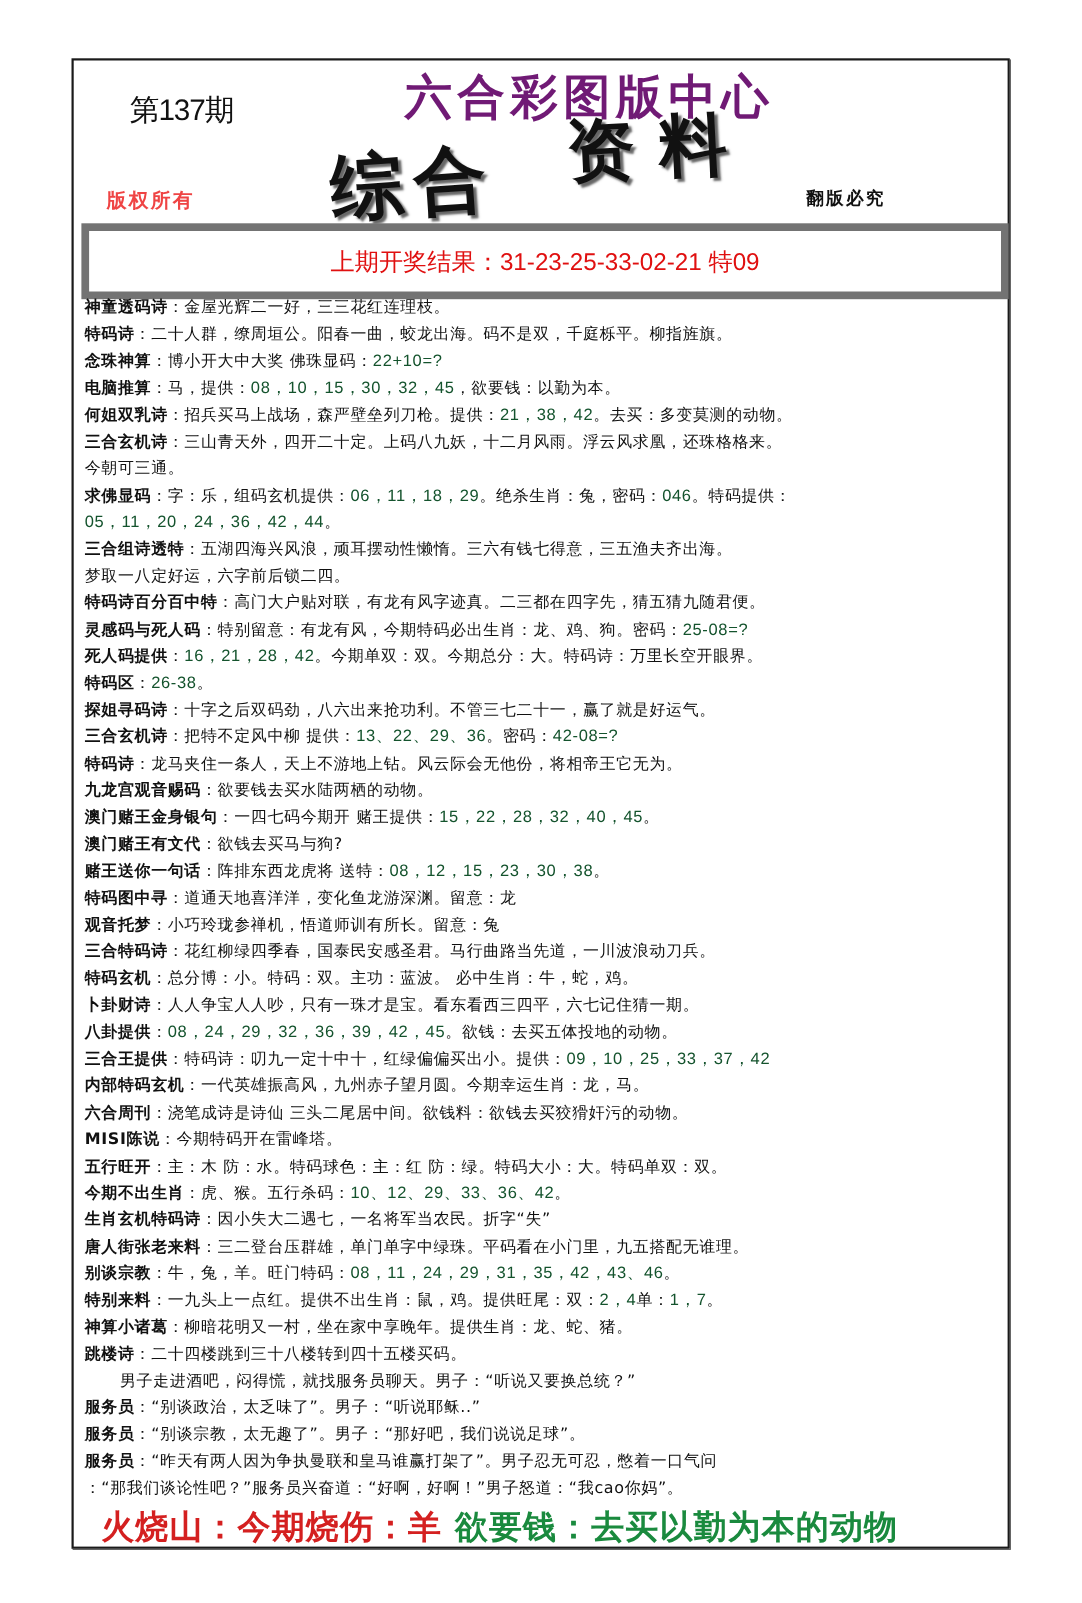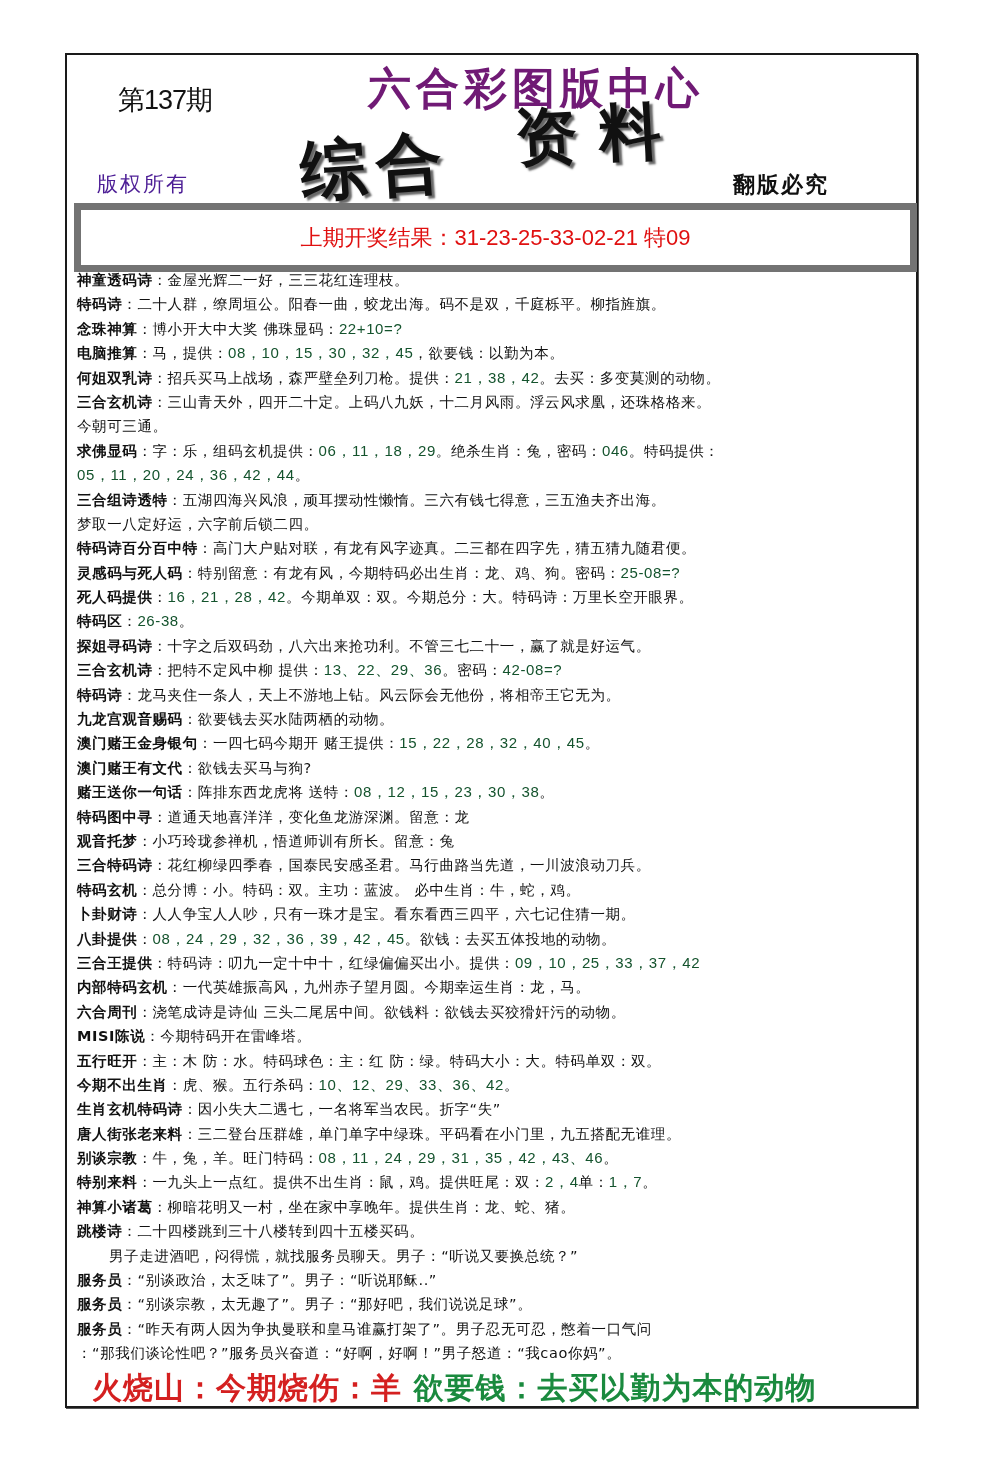--- a/index.html
+++ b/index.html
@@ -10,24 +10,24 @@
   .issue { position:absolute; left:118px; top:82px; font-family:"Liberation Sans", sans-serif;
            font-size:27px; letter-spacing:-1px; color:#111; }
   .center-title { position:absolute; left:368px; top:60px; font-family:"DejaVu Sans", sans-serif;
            font-weight:bold; font-size:43px; letter-spacing:5px; color:#701a75; }
   .big-1 { position:absolute; left:300px; top:122px; font-family:"DejaVu Serif", serif; font-weight:bold;
            font-size:66px; letter-spacing:10px; color:#111; transform:rotate(-4deg);
            text-shadow:3px 3px 2px #666; }
   .big-2 { position:absolute; left:515px; top:92px; font-family:"DejaVu Serif", serif; font-weight:bold;
            font-size:62px; letter-spacing:22px; color:#111; transform:rotate(-3deg);
            text-shadow:3px 3px 2px #666; }
-  .rights-left { position:absolute; left:97px; top:170px; font-family:"DejaVu Serif", serif; font-weight:normal;
-           font-size:21px; letter-spacing:2px; color:#4c1d95; }
+  .rights-left { position:absolute; left:97px; top:170px; font-family:"DejaVu Serif", serif; font-weight:bold;
+           font-size:18px; letter-spacing:2px; color:#ef4444; }
   .rights-right { position:absolute; left:733px; top:170px; font-family:"DejaVu Serif", serif; font-weight:bold;
-           font-size:22px; letter-spacing:2px; color:#111; }
+           font-size:16px; letter-spacing:2px; color:#111; }
   .result-box { position:absolute; left:74px; top:203px; width:829px; height:55px;
            border:7px solid #737373; }
   .result-text { position:absolute; left:0; right:0; top:13px; text-align:center;
            font-family:"Liberation Sans", sans-serif; font-size:22px; color:#e01010; letter-spacing:0px; }
   .content { position:absolute; left:77px; top:268px; width:835px; }
   .line { height:24.4px; line-height:24.4px; font-size:14.5px; white-space:nowrap;
           letter-spacing:0.6px; color:#111; }
   .line .lbl { font-weight:bold; }
   .line .num { font-family:"Liberation Sans", sans-serif; color:#14532d; font-size:15px; }
   .line.indent { padding-left:32px; }

